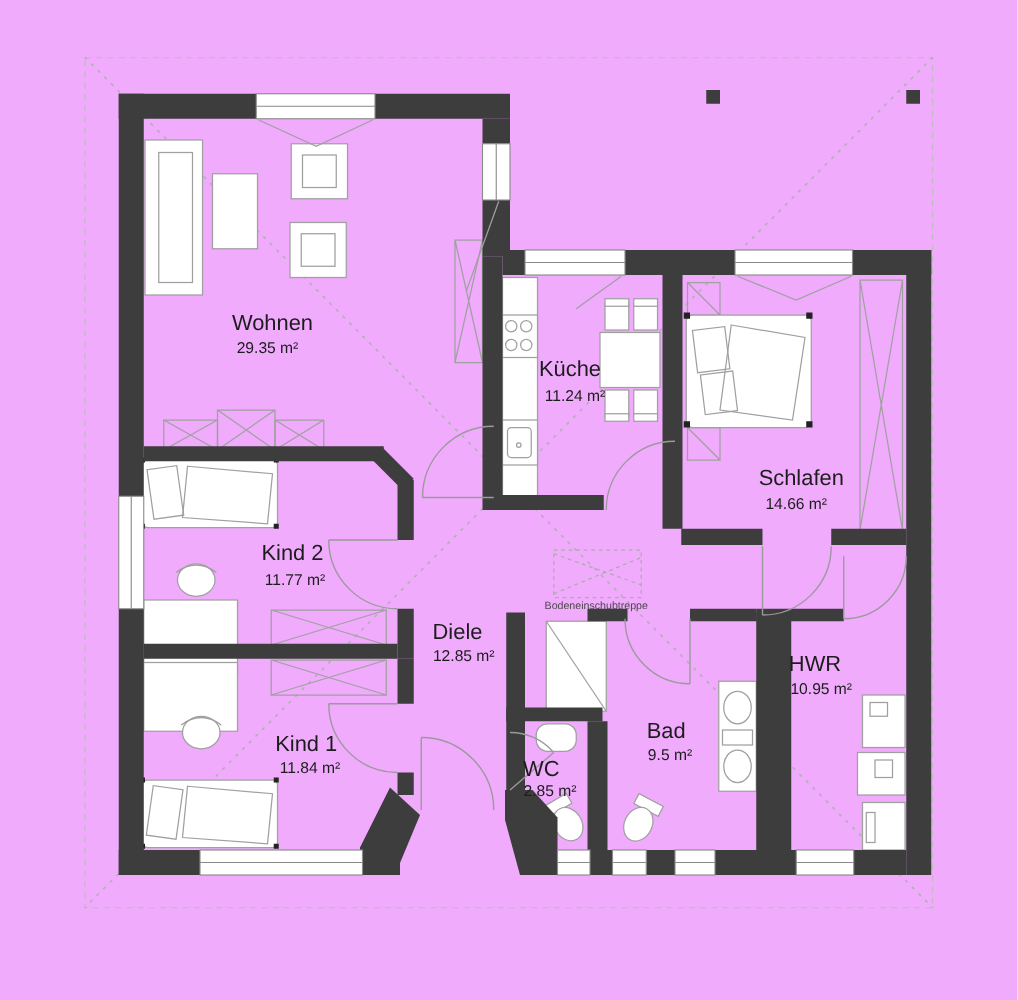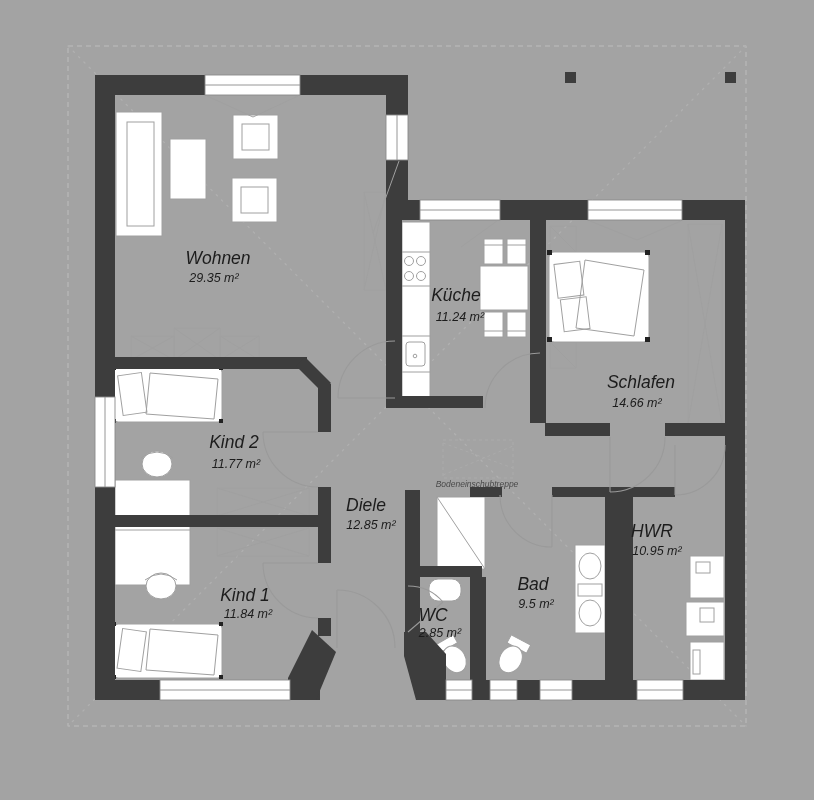--- a/index.html
+++ b/index.html
@@ -1,17 +1,17 @@
 <!DOCTYPE html>
 <html><head>
 <meta charset="utf-8">
 <style>
   html,body{margin:0;padding:0;background:#ffffff;}
-  .stage{position:relative;width:814px;height:800px;background:#a3a3a3;overflow:hidden;
-         font-family:"Liberation Sans", sans-serif;font-style:italic;}
+  .stage{position:relative;width:814px;height:800px;background:#f0abfc;overflow:hidden;
+         font-family:"Liberation Sans", sans-serif;}
   svg{display:block;}
   .room-name{font-family:"Liberation Sans",sans-serif;font-size:17.5px;fill:#1c1c1c;}
   .room-area{font-family:"Liberation Sans",sans-serif;font-size:12.5px;fill:#1c1c1c;}
   .small-note{font-family:"Liberation Sans",sans-serif;font-size:8.5px;fill:#4a4a4a;}
   .wall{fill:#3d3d3d;stroke:none;}
   .furn{stroke:#a0a0a0;stroke-width:1;fill:#ffffff;}
   .furn-line{stroke:#a0a0a0;stroke-width:1;fill:none;}
   .door{stroke:#9a9a9a;stroke-width:1.1;fill:none;}
   .win-frame{fill:#ffffff;stroke:#8a8a8a;stroke-width:0.9;}
   .win-line{stroke:#8a8a8a;stroke-width:0.9;}

